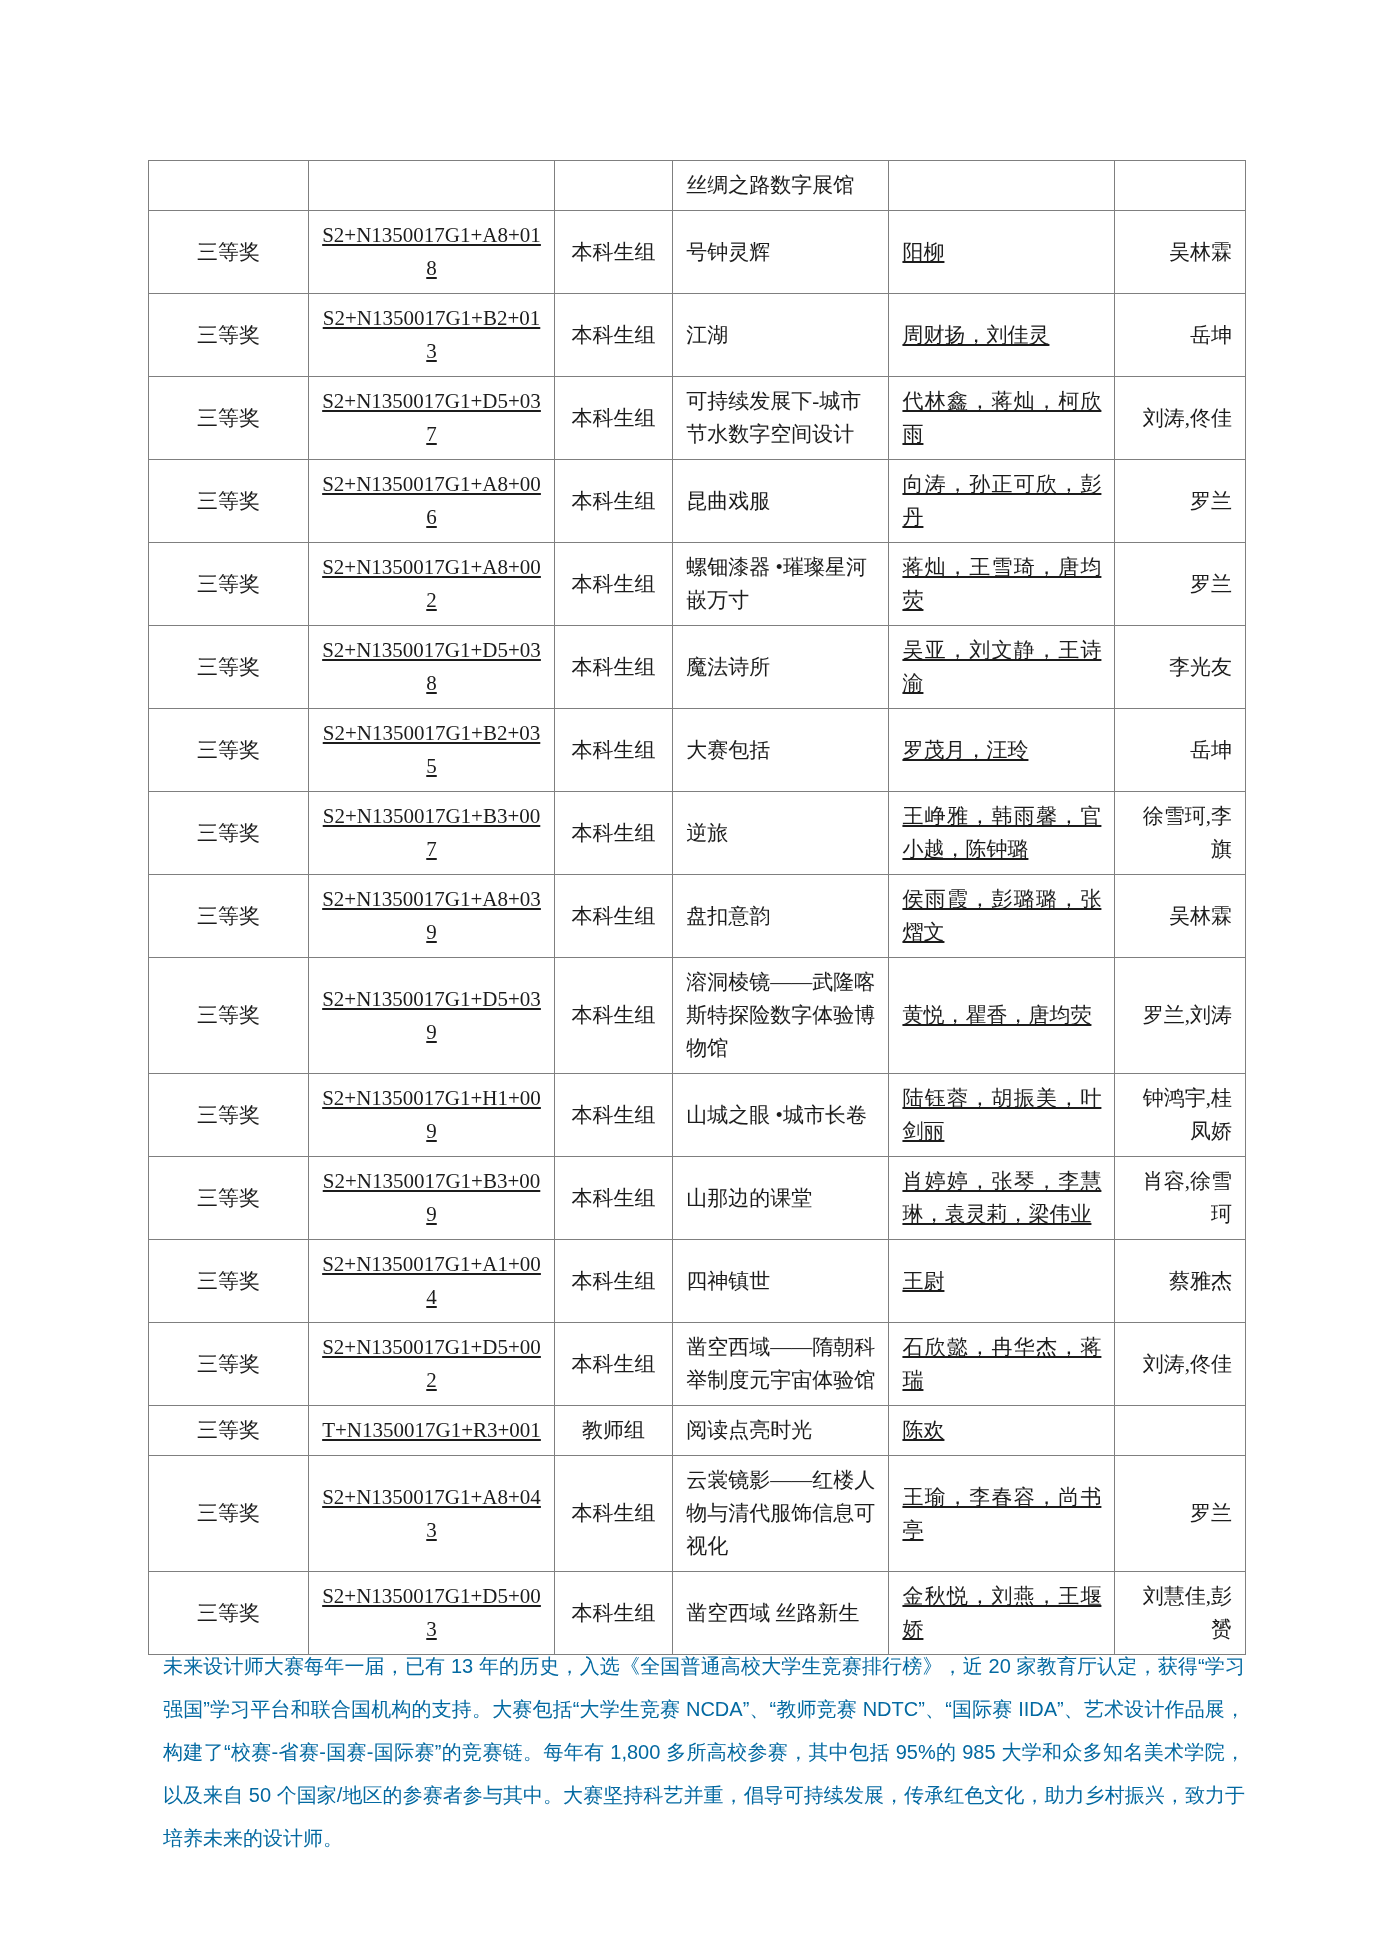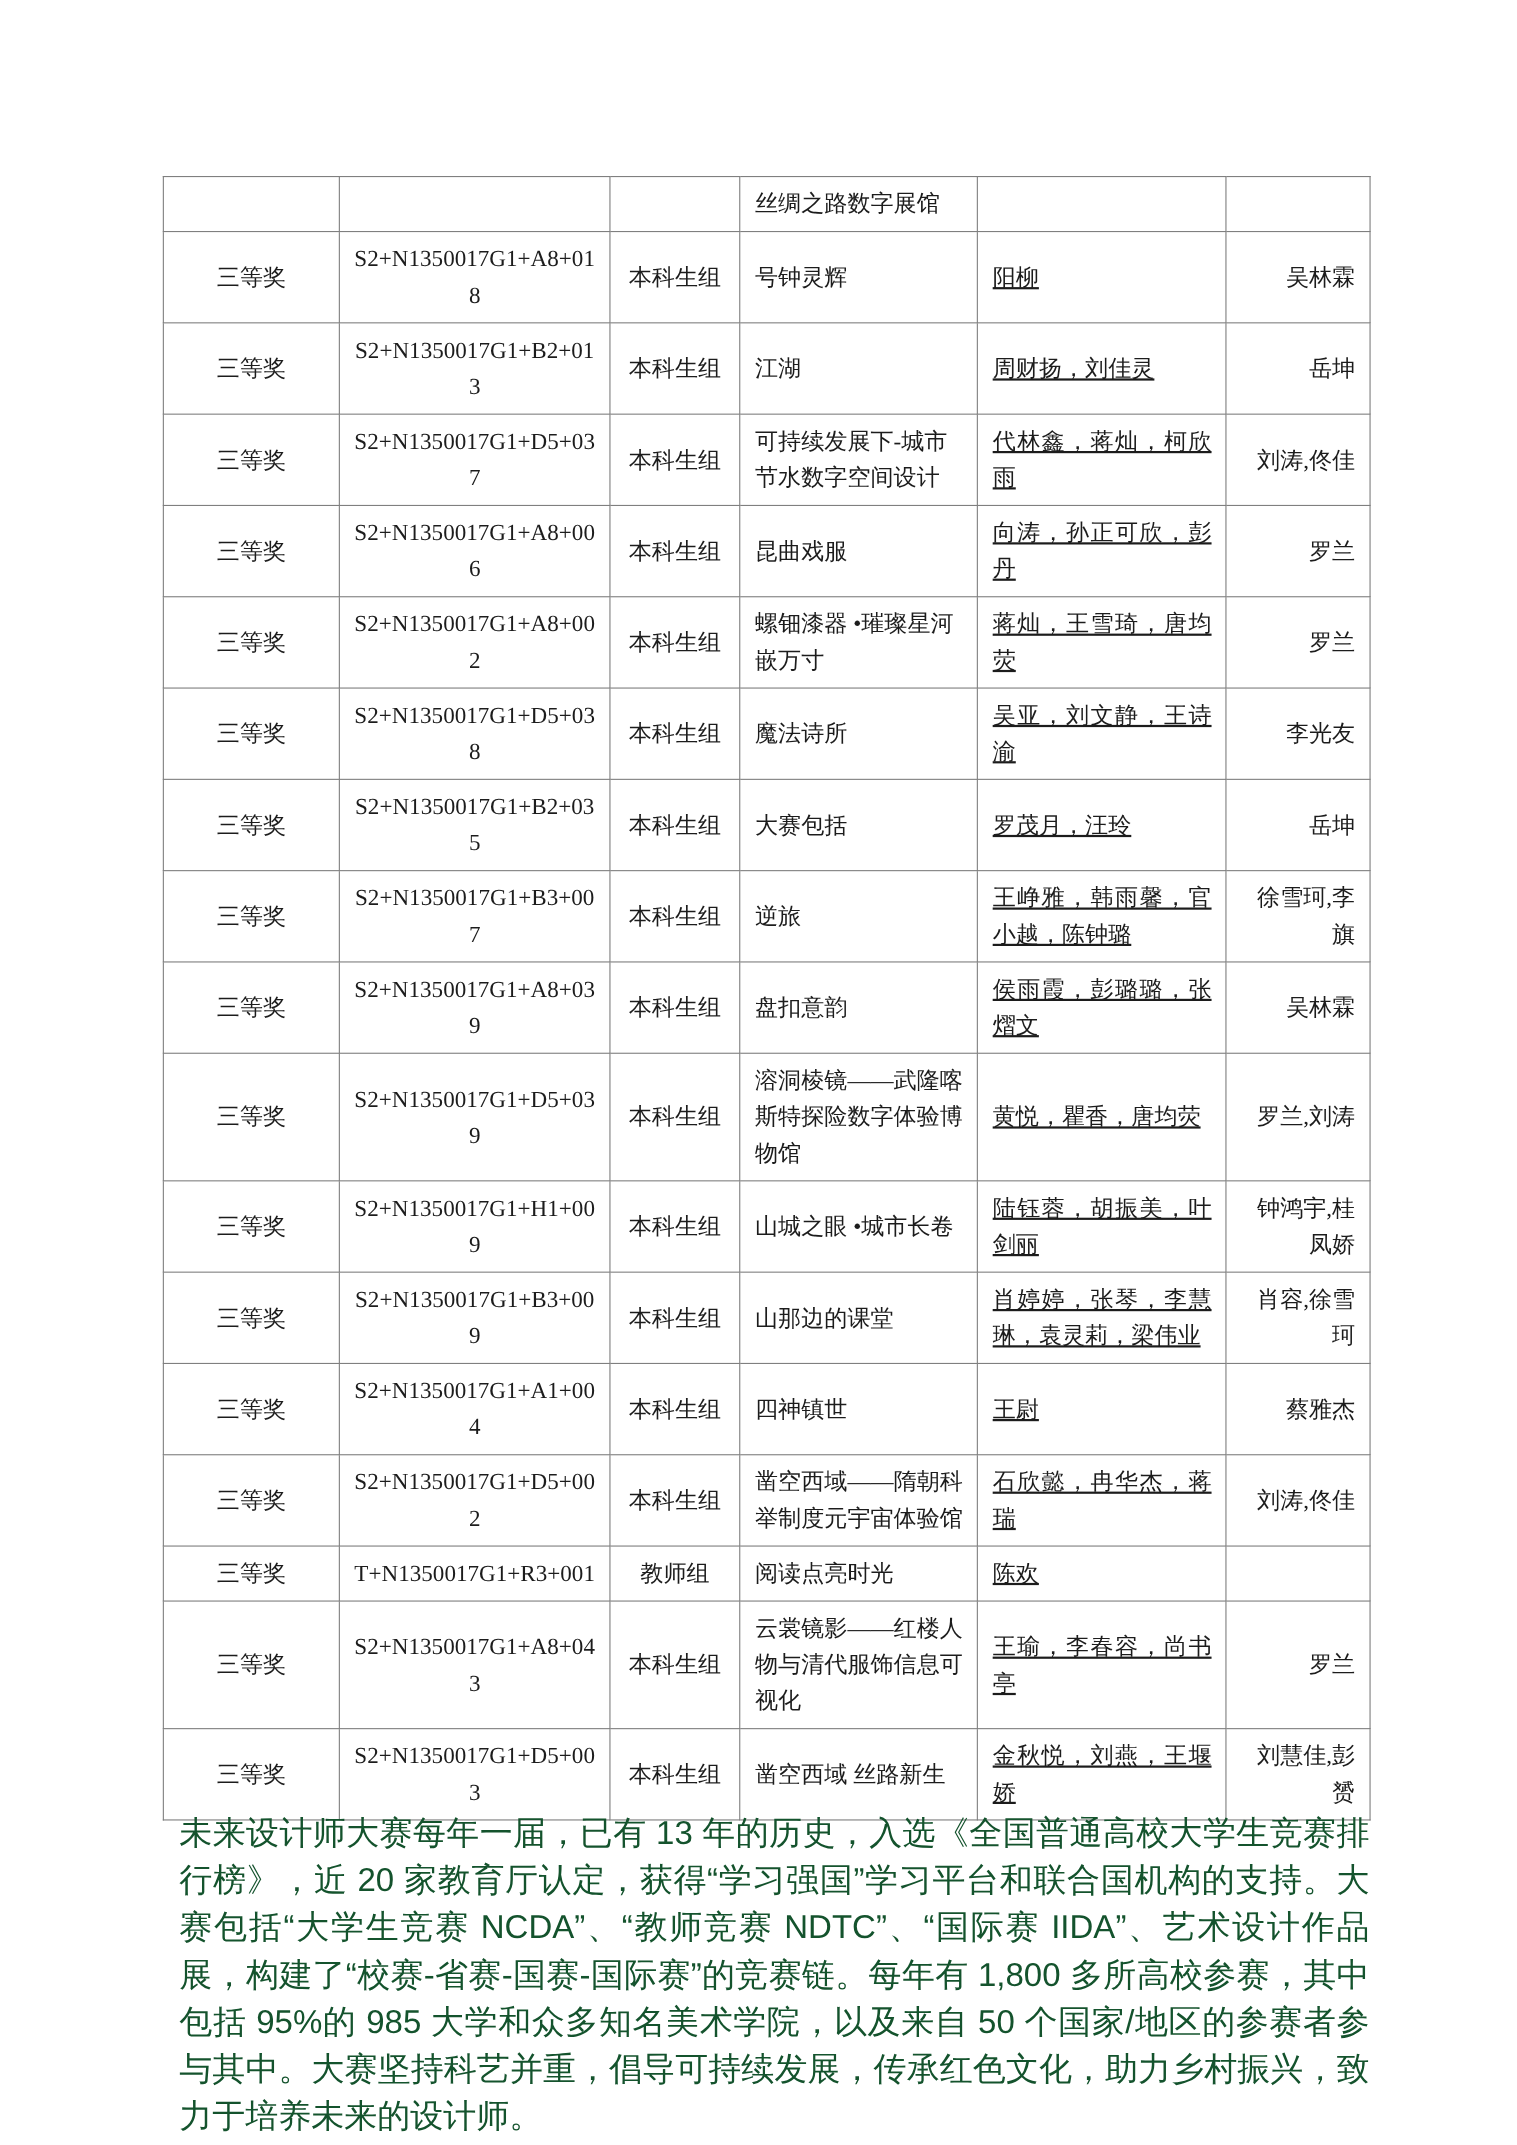--- a/index.html
+++ b/index.html
@@ -22,32 +22,32 @@
     border:1px solid #7f7f7f;
     font-family:"Liberation Serif", serif;
     font-size:21px;
     line-height:33px;
     padding:8px 13px;
     vertical-align:middle;
     word-break:break-all;
     color:#1c1c1c;
   }
   td.col-award, td.col-code, td.col-group{text-align:center;padding-left:4px;padding-right:4px;}
-  td.col-code{font-size:20px;letter-spacing:0px;}
+  td.col-code{font-size:20px;letter-spacing:0px;text-decoration:underline;}
   td.col-title{text-align:left;}
   td.col-authors{text-align:justify;text-decoration:underline;}
   td.col-advisors{text-align:right;padding-left:13px;padding-right:6px;}
   .desc{
     position:absolute;
     left:163px;top:1645px;
     width:1082px;
     font-family:"Liberation Sans", sans-serif;
-    font-size:30px;
+    font-size:20px;
     line-height:43px;
-    color:#14532d;
+    color:#0369a1;
     text-align:justify;
     text-justify:inter-ideograph;
   }
 </style>
 </head>
 <body>
 
 <div class="page">
 
   <table class="awards">

